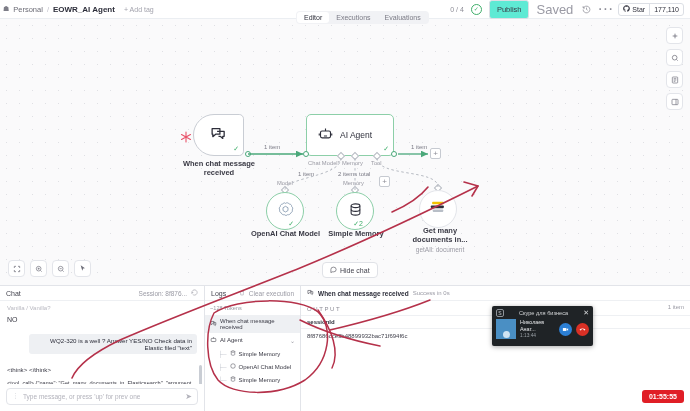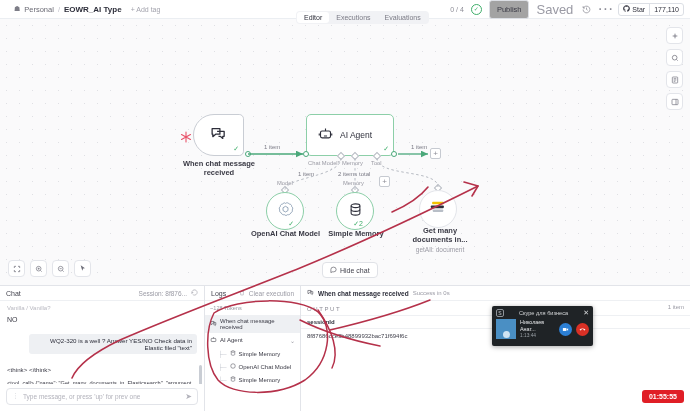--- a/index.html
+++ b/index.html
@@ -9,36 +9,36 @@
     background: #fff; overflow: hidden;
   }
   #app { position: relative; width: 690px; height: 411px; }
 
   
   .topbar {
     position: absolute; left: 0; top: 0; width: 690px; height: 19px;
     background: #fff; border-bottom: 1px solid #ebeef2;
     display: flex; align-items: center; z-index: 30;
   }
-  .crumbs { display: flex; align-items: center; gap: 4px; padding-left: 14px; }
+  .crumbs { display: flex; align-items: center; gap: 4px; padding-left: 3px; }
   .crumb-home { font-size: 7px; color: #7d7d87; }
   .crumb-personal { font-size: 7.5px; color: #6b6b75; }
   .crumb-sep { font-size: 7.5px; color: #c2c2cb; }
   .crumb-title { font-size: 8px; color: #2d2e3a; font-weight: bold; }
   .add-tag { font-size: 7px; color: #a3a3ad; margin-left: 5px; }
 
   .top-right { margin-left: auto; display: flex; align-items: center; gap: 7px; padding-right: 6px; }
   .counter { font-size: 7px; color: #8d8d97; }
   .circ-check {
     width: 11px; height: 11px; border-radius: 50%; border: 1px solid #3fae6a;
     display: flex; align-items: center; justify-content: center;
     font-size: 6px; color: #3fae6a; line-height: 1;
   }
   .btn-publish {
-    font-size: 7.5px; color: #3a3a45; background: #a3a3a3;
+    font-size: 7.5px; color: #3a3a45; background: #5eead4;
     border: 1px solid #dcdfe5; border-radius: 3px; padding: 4px 7px;
   }
   .saved-label { font-size: 13px; color: #9a9aa4; }
   .icon-btn-top { width: 12px; height: 12px; color: #8d8d97; display:flex; align-items:center; justify-content:center; }
   .gh-star {
     display: flex; align-items: center; border: 1px solid #dcdfe5;
     border-radius: 3px; overflow: hidden; height: 13px; background: #fff;
   }
   .gh-star-left { display: flex; align-items: center; gap: 2px; padding: 0 4px; font-size: 7px; color: #2d2e3a; }
   .gh-star-count {
@@ -213,21 +213,21 @@
 </head>
 <body>
 
 <div id="app">
 
   <div class="topbar">
     <div class="crumbs">
       <span class="crumb-home">☗</span>
       <span class="crumb-personal">Personal</span>
       <span class="crumb-sep">/</span>
-      <span class="crumb-title">EOWR_AI Type</span>
+      <span class="crumb-title">EOWR_AI Agent</span>
       <span class="add-tag">+ Add tag</span>
     </div>
     <div class="top-right">
       <span class="counter">0 / 4</span>
       <span class="circ-check">✓</span>
       <button class="btn-publish">Publish</button>
       <span class="saved-label">Saved</span>
       <span class="icon-btn-top">
         <svg width="9" height="9" viewBox="0 0 24 24" fill="none" stroke="currentColor" stroke-width="2">
           <path d="M3 12a9 9 0 1 0 3-6.7L3 8"></path>

